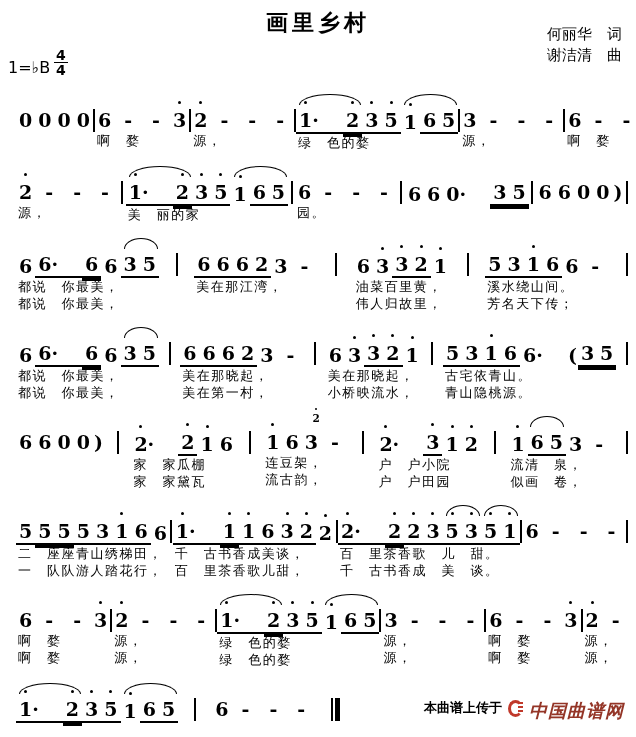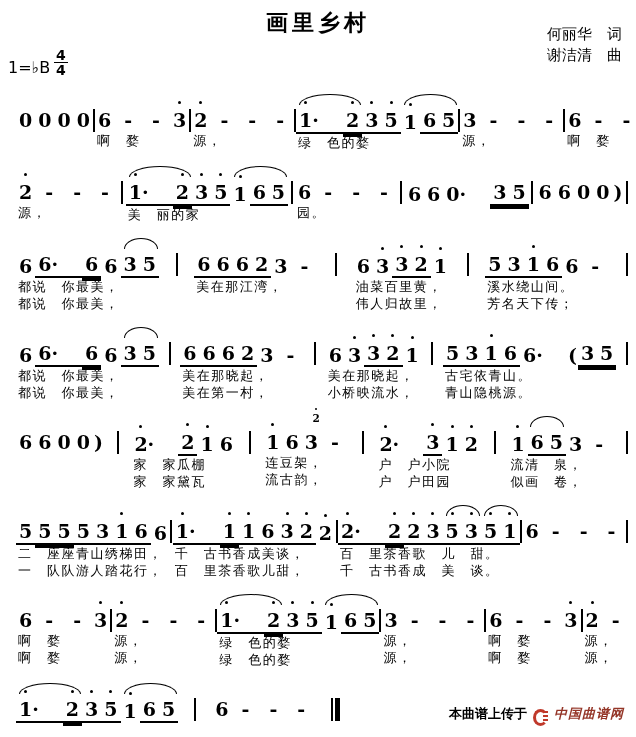--- a/index.html
+++ b/index.html
@@ -48,30 +48,30 @@
     position:absolute; top:0; height:10px;
     border:1.3px solid #000; border-bottom:none;
     border-radius:50% 50% 0 0 / 100% 100% 0 0;
   }
   .bar { display:inline-block; width:2px; height:23px; background:#000; margin-top:15px; flex:0 0 auto; }
   .bar-final { display:inline-flex; gap:2px; margin-top:15px; flex:0 0 auto; }
   .bar-final .thin { width:2px; height:23px; background:#000; }
   .bar-final .thick { width:5px; height:23px; background:#000; }
   .lyric { font-size:13px; letter-spacing:1.5px; white-space:nowrap; line-height:17px; padding-left:2px; min-height:17px; }
   
-  .footer { position:absolute; right:12px; bottom:14px; display:flex; align-items:flex-end; gap:6px; }
+  .footer { position:absolute; right:12px; bottom:14px; display:flex; align-items:flex-start; gap:6px; }
   .footer .uploaded { font-size:13px; font-weight:bold; }
   .logo-icon { position:relative; width:15px; height:15px; display:inline-block; }
   .logo-icon .c {
     position:absolute; left:0; top:1px; width:9px; height:11px;
     border:3px solid #c0392b; border-right-color:transparent; border-radius:50%;
   }
   .logo-icon .l { position:absolute; right:0; width:5px; height:1.6px; background:#c0392b; }
   .logo-icon .l1 { top:3px; } .logo-icon .l2 { top:7px; } .logo-icon .l3 { top:11px; }
-  .site-name { font-size:13px; font-weight:bold; font-style:italic; letter-spacing:1px; }
+  .site-name { font-size:18px; font-weight:bold; font-style:italic; letter-spacing:1px; }
 </style>
 </head>
 <body>
 
 <div class="page">
   <div class="title">画里乡村</div>
 
   <div class="credits">
     <div>何丽华　词</div>
     <div>谢洁清　曲</div>

